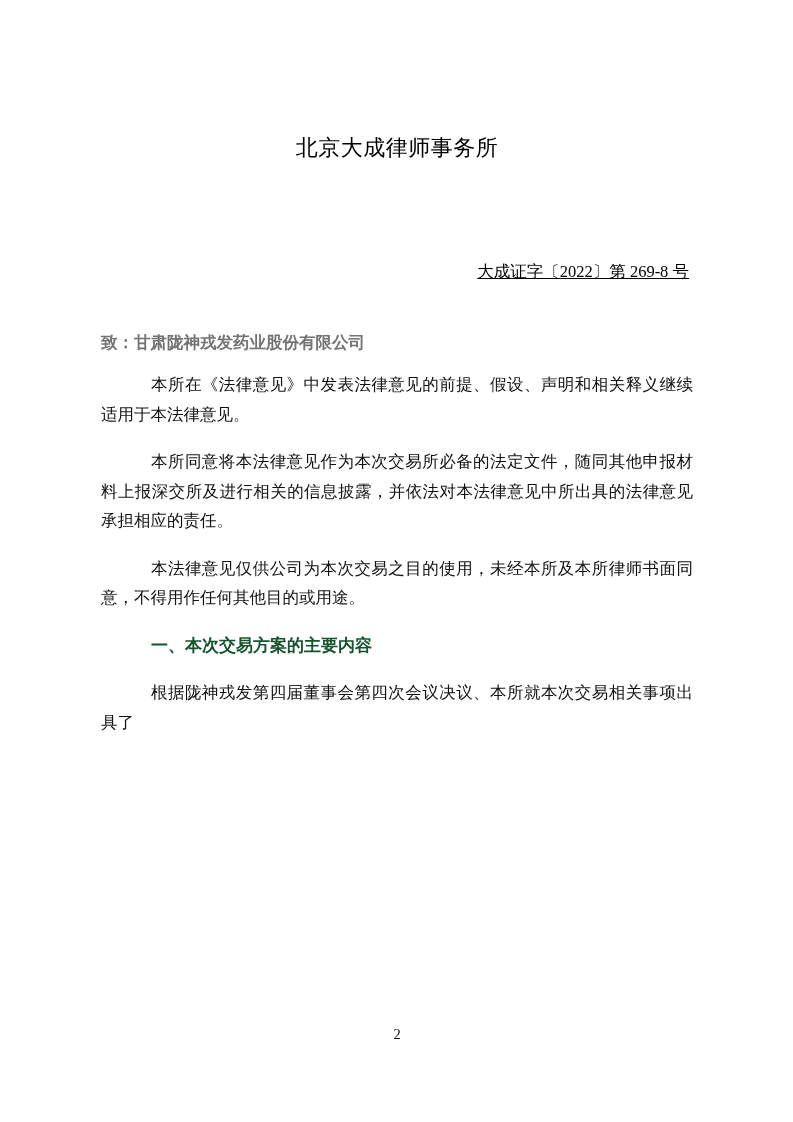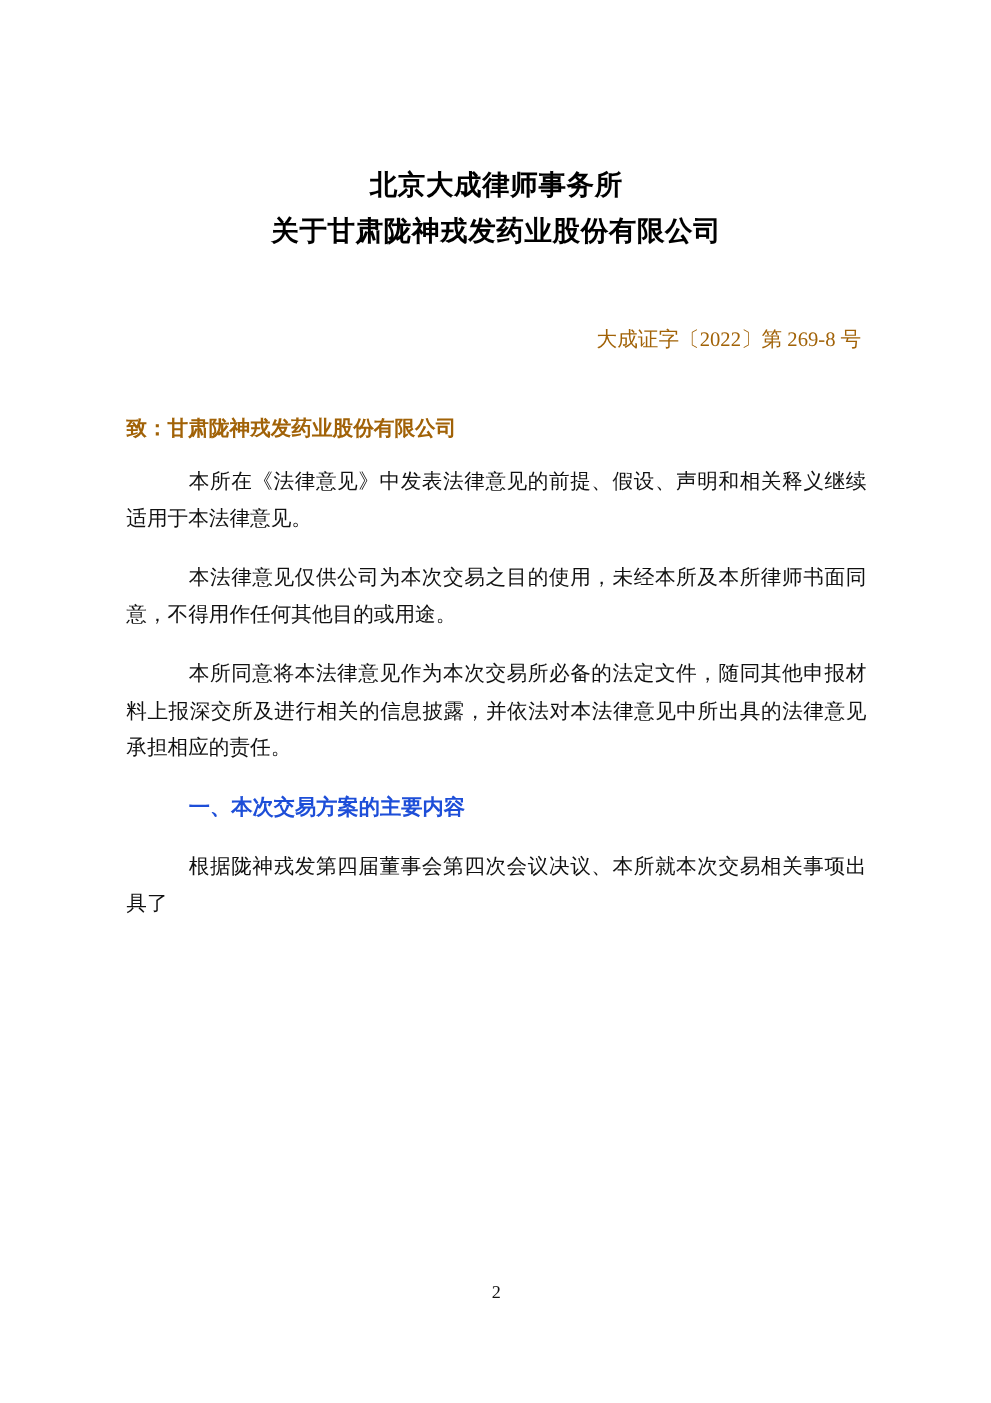--- a/index.html
+++ b/index.html
@@ -23,64 +23,65 @@
     top: 0;
     width: 592px;
     height: 100%;
   }
   .title-block {
     position: absolute;
     top: 130px;
     left: 0;
     width: 100%;
     text-align: center;
-    font-weight: 700;
+    font-weight: 400;
     font-size: 22px;
     line-height: 36.5px;
     letter-spacing: 0.5px;
     color: #000000;
   }
   .doc-number {
     position: absolute;
     top: 257px;
     right: 4px;
     font-size: 16.5px;
     line-height: 29px;
-    color: #a16207;
+    color: #000000;
     white-space: nowrap;
+    text-decoration: underline;
   }
   .salutation {
     position: absolute;
     top: 328px;
     left: 0;
     font-size: 16.5px;
     font-weight: 700;
     line-height: 29px;
-    color: #a16207;
+    color: #737373;
   }
   .body-text {
     position: absolute;
     top: 370px;
     left: 0;
     width: 100%;
     font-size: 16.5px;
     line-height: 29.5px;
     text-align: justify;
     color: #111111;
   }
   .body-text p {
     margin: 0 0 18px 0;
     text-indent: 50px;
   }
   .section-heading {
     margin: 0 0 18px 0;
     text-indent: 48px;
     font-weight: 700;
     font-size: 17px;
-    color: #1d4ed8;
+    color: #14532d;
   }
   .closing-para {
     margin-bottom: 0;
   }
   .page-number {
     position: absolute;
     top: 1026px;
     left: 0;
     width: 100%;
     text-align: center;
@@ -89,31 +90,30 @@
   }
 </style>
 </head>
 <body>
 
 <div class="page">
   <div class="content">
 
     <div class="title-block">
       <div>北京大成律师事务所</div>
-      <div>关于甘肃陇神戎发药业股份有限公司</div>
     </div>
 
     <div class="doc-number">大成证字〔2022〕第 269-8 号</div>
 
     <div class="salutation">致：甘肃陇神戎发药业股份有限公司</div>
 
     <div class="body-text">
       <p>本所在《法律意见》中发表法律意见的前提、假设、声明和相关释义继续适用于本法律意见。</p>
+      <p>本所同意将本法律意见作为本次交易所必备的法定文件，随同其他申报材料上报深交所及进行相关的信息披露，并依法对本法律意见中所出具的法律意见承担相应的责任。</p>
       <p>本法律意见仅供公司为本次交易之目的使用，未经本所及本所律师书面同意，不得用作任何其他目的或用途。</p>
-      <p>本所同意将本法律意见作为本次交易所必备的法定文件，随同其他申报材料上报深交所及进行相关的信息披露，并依法对本法律意见中所出具的法律意见承担相应的责任。</p>
       <p class="section-heading">一、本次交易方案的主要内容</p>
       <p class="closing-para">根据陇神戎发第四届董事会第四次会议决议、本所就本次交易相关事项出具了</p>
     </div>
 
     <div class="page-number">2</div>
 
   </div>
 </div>
 
 </body></html>

